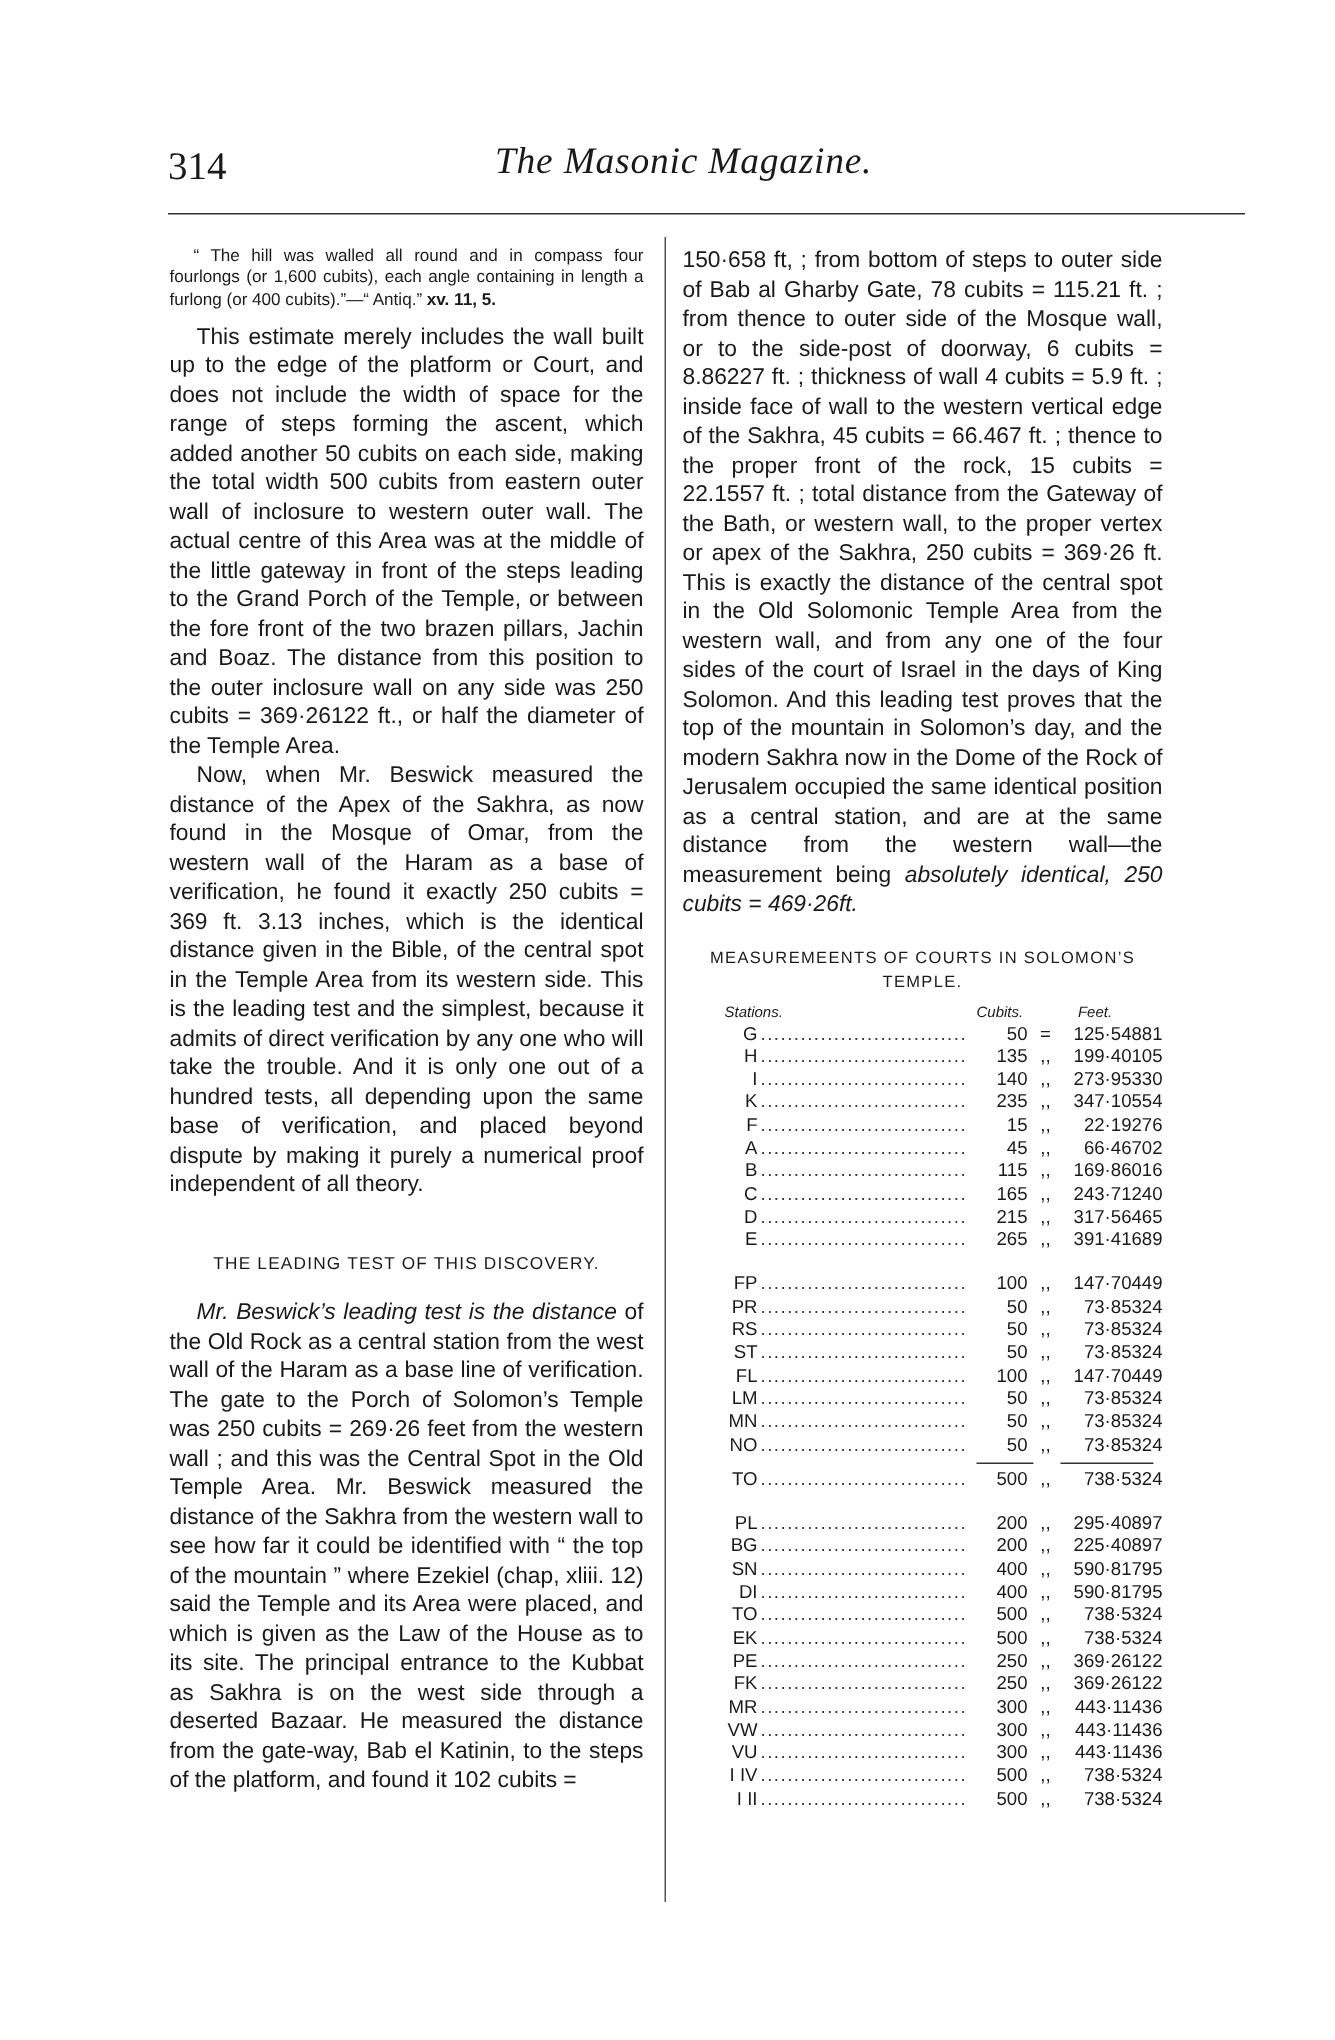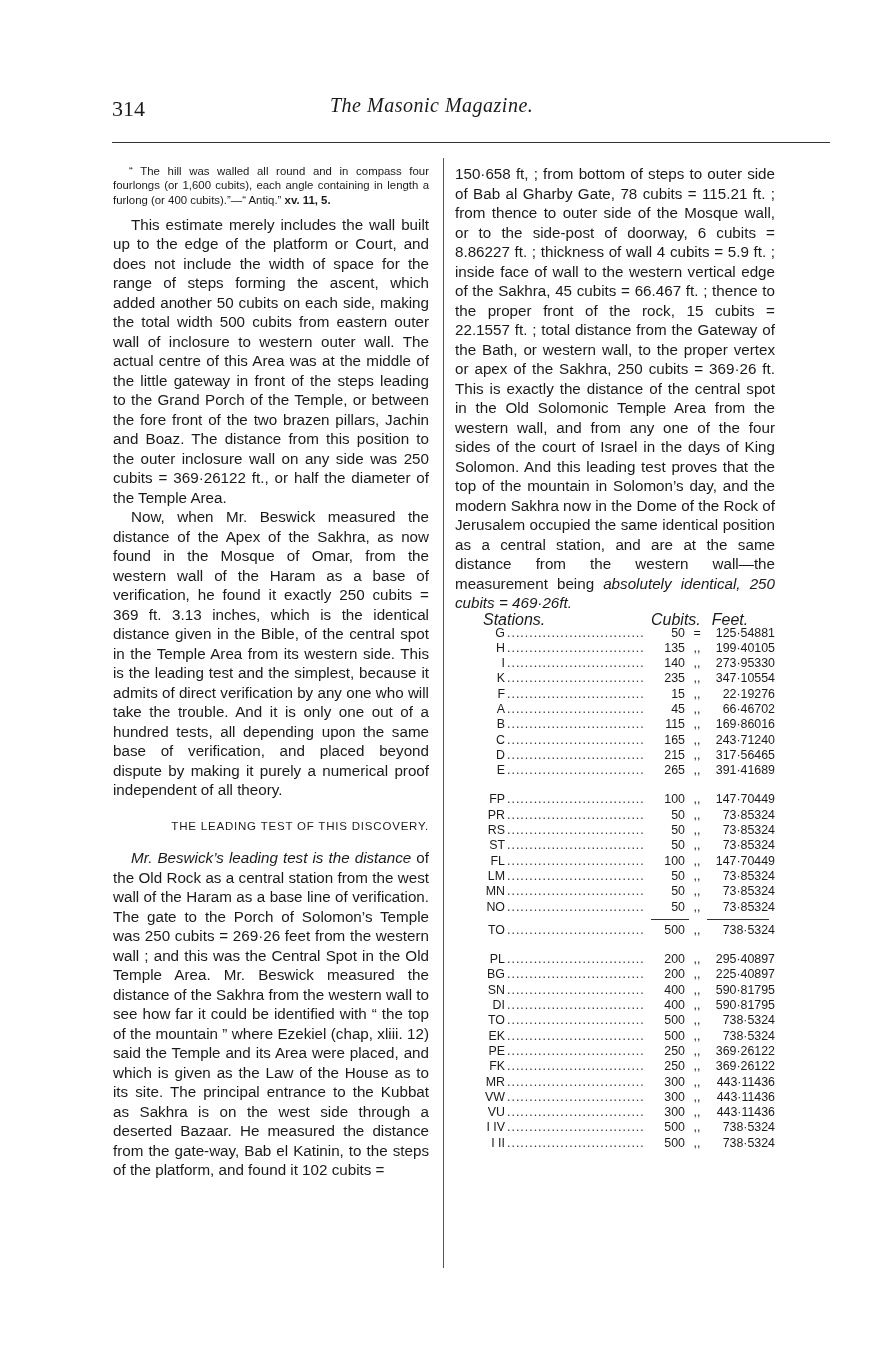--- a/index.html
+++ b/index.html
@@ -1,41 +1,41 @@
 <!DOCTYPE html>
 <html><head>
 <meta charset="utf-8">
 <style>
   html, body { margin: 0; padding: 0; background: #ffffff; }
   body { width: 890px; height: 1360px; position: relative; overflow: hidden;
          font-family: "DejaVu Serif", "Liberation Serif", serif; color: #1a1a1a; }
-  .page-number { position: absolute; left: 112px; top: 96px; font-size: 22px;
+  .page-number { position: absolute; left: 112px; top: 96px; font-size: 26px;
                  font-family: "Liberation Serif", serif; }
-  .running-title { position: absolute; left: 330px; top: 94px; font-size: 20px;
+  .running-title { position: absolute; left: 330px; top: 94px; font-size: 25px;
                    font-style: italic; font-family: "Liberation Serif", serif; letter-spacing: 0.5px; }
   .header-rule { position: absolute; left: 112px; top: 142px; width: 718px; height: 0;
                  border-top: 1.5px solid #333; }
   .column-rule { position: absolute; left: 443px; top: 158px; width: 0; height: 1110px;
                  border-left: 1px solid #555; }
   .col { position: absolute; top: 164px; width: 316px;
          font-family: Liberation Sans, sans-serif; font-size: 15.2px; line-height: 19.5px;
          text-align: justify; }
   .col.left { left: 113px; }
   .col.right { left: 455px; width: 320px; }
   .quote { font-size: 11.4px; line-height: 14.3px; margin: 0 0 8px 0; text-indent: 16px; }
   .quote .ref { font-weight: bold; }
   p { margin: 0; text-indent: 18px; }
   p.noindent { text-indent: 0; }
-  .subhead { text-align: right; font-size: 11.5px; letter-spacing: 0.8px;
-             margin: 17px 0 12px 0; text-indent: 0; }
+  .subhead { text-align: center; font-size: 11.5px; letter-spacing: 0.8px;
+             margin: 34px 0 12px 0; text-indent: 0; }
   .italic { font-style: italic; }
   .table-title { text-align: center; font-size: 11px; letter-spacing: 0.9px; line-height: 16px;
                  margin: 18px 0 6px 0; }
   .tbl { width: 300px; margin-left: 20px; font-size: 12.4px; line-height: 15.3px; }
-  .tbl-head { display: flex; font-style: italic; font-size: 16px; line-height: 13px; }
+  .tbl-head { display: flex; font-style: italic; font-size: 10px; line-height: 13px; }
   .tbl-head .h-st { width: 168px; padding-left: 8px; }
   .tbl-head .h-cu { width: 44px; text-align: left; }
   .tbl-head .h-ft { width: 70px; text-align: center; }
   .row { display: flex; align-items: baseline; white-space: nowrap; }
   .row .st { width: 30px; text-align: right; padding-right: 2px; }
   .row .dots { flex: 0 0 138px; overflow: hidden; letter-spacing: 1px; color: #333; }
   .row .cu { width: 40px; text-align: right; }
   .row .eq { width: 24px; text-align: center; }
   .row .ft { width: 66px; text-align: right; }
   .group-gap { height: 14px; }
@@ -58,20 +58,21 @@
   </div>
   <p>This estimate merely includes the wall built up to the edge of the platform or Court, and does not include the width of space for the range of steps forming the ascent, which added another 50 cubits on each side, making the total width 500 cubits from eastern outer wall of inclosure to western outer wall.  The actual centre of this Area was at the middle of the little gateway in front of the steps leading to the Grand Porch of the Temple, or between the fore front of the two brazen pillars, Jachin and Boaz.  The distance from this position to the outer inclosure wall on any side was 250 cubits = 369·26122 ft., or half the diameter of the Temple Area.</p>
   <p>Now, when Mr. Beswick measured the distance of the Apex of the Sakhra, as now found in the Mosque of Omar, from the western wall of the Haram as a base of verification, he found it exactly 250 cubits = 369 ft. 3.13 inches, which is the identical distance given in the Bible, of the central spot in the Temple Area from its western side.  This is the leading test and the simplest, because it admits of direct verification by any one who will take the trouble.  And it is only one out of a hundred tests, all depending upon the same base of verification, and placed beyond dispute by making it purely a numerical proof independent of all theory.</p>
   <div class="subhead">THE LEADING TEST OF THIS DISCOVERY.</div>
   <p><span class="italic">Mr. Beswick’s leading test is the distance</span><span> of the Old Rock as a central station from the west wall of the Haram as a base line of verification.  The gate to the Porch of Solomon’s Temple was 250 cubits = 269·26 feet from the western wall ; and this was the Central Spot in the Old Temple Area. Mr. Beswick measured the distance of the Sakhra from the western wall to see how far it could be identified with “ the top of the mountain ” where Ezekiel (chap, xliii. 12) said the Temple and its Area were placed, and which is given as the Law of the House as to its site.  The principal entrance to the Kubbat as Sakhra is on the west side through a deserted Bazaar.  He measured the distance from the gate-way, Bab el Katinin, to the steps of the platform, and found it 102 cubits =</span></p>
 </div>
 
 <div class="col right">
   <p class="noindent"><span>150·658 ft, ; from bottom of steps to outer side of Bab al Gharby Gate, 78 cubits = 115.21 ft. ; from thence to outer side of the Mosque wall, or to the side-post of doorway, 6 cubits = 8.86227 ft. ; thickness of wall 4 cubits = 5.9 ft. ; inside face of wall to the western vertical edge of the Sakhra, 45 cubits = 66.467 ft. ; thence to the proper front of the rock, 15 cubits = 22.1557 ft. ; total distance from the Gateway of the Bath, or western wall, to the proper vertex or apex of the Sakhra, 250 cubits = 369·26 ft.  This is exactly the distance of the central spot in the Old Solomonic Temple Area from the western wall, and from any one of the four sides of the court of Israel in the days of King Solomon.  And this leading test proves that the top of the mountain in Solomon’s day, and the modern Sakhra now in the Dome of the Rock of Jerusalem occupied the same identical position as a central station, and are at the same distance from the western wall—the measurement being </span><span class="italic">absolutely identical, 250 cubits = 469·26ft.</span></p>
 
+  <div class="table-title">MEASUREMEENTS OF COURTS IN SOLOMON’S TEMPLE.</div>
 
   <div class="tbl">
     <div class="tbl-head">
       <span class="h-st">Stations.</span>
       <span class="h-cu">Cubits.</span>
       <span class="h-ft">Feet.</span>
     </div>
     <div id="tbl-body">
         <div class="row">
           <span class="st">G</span>

